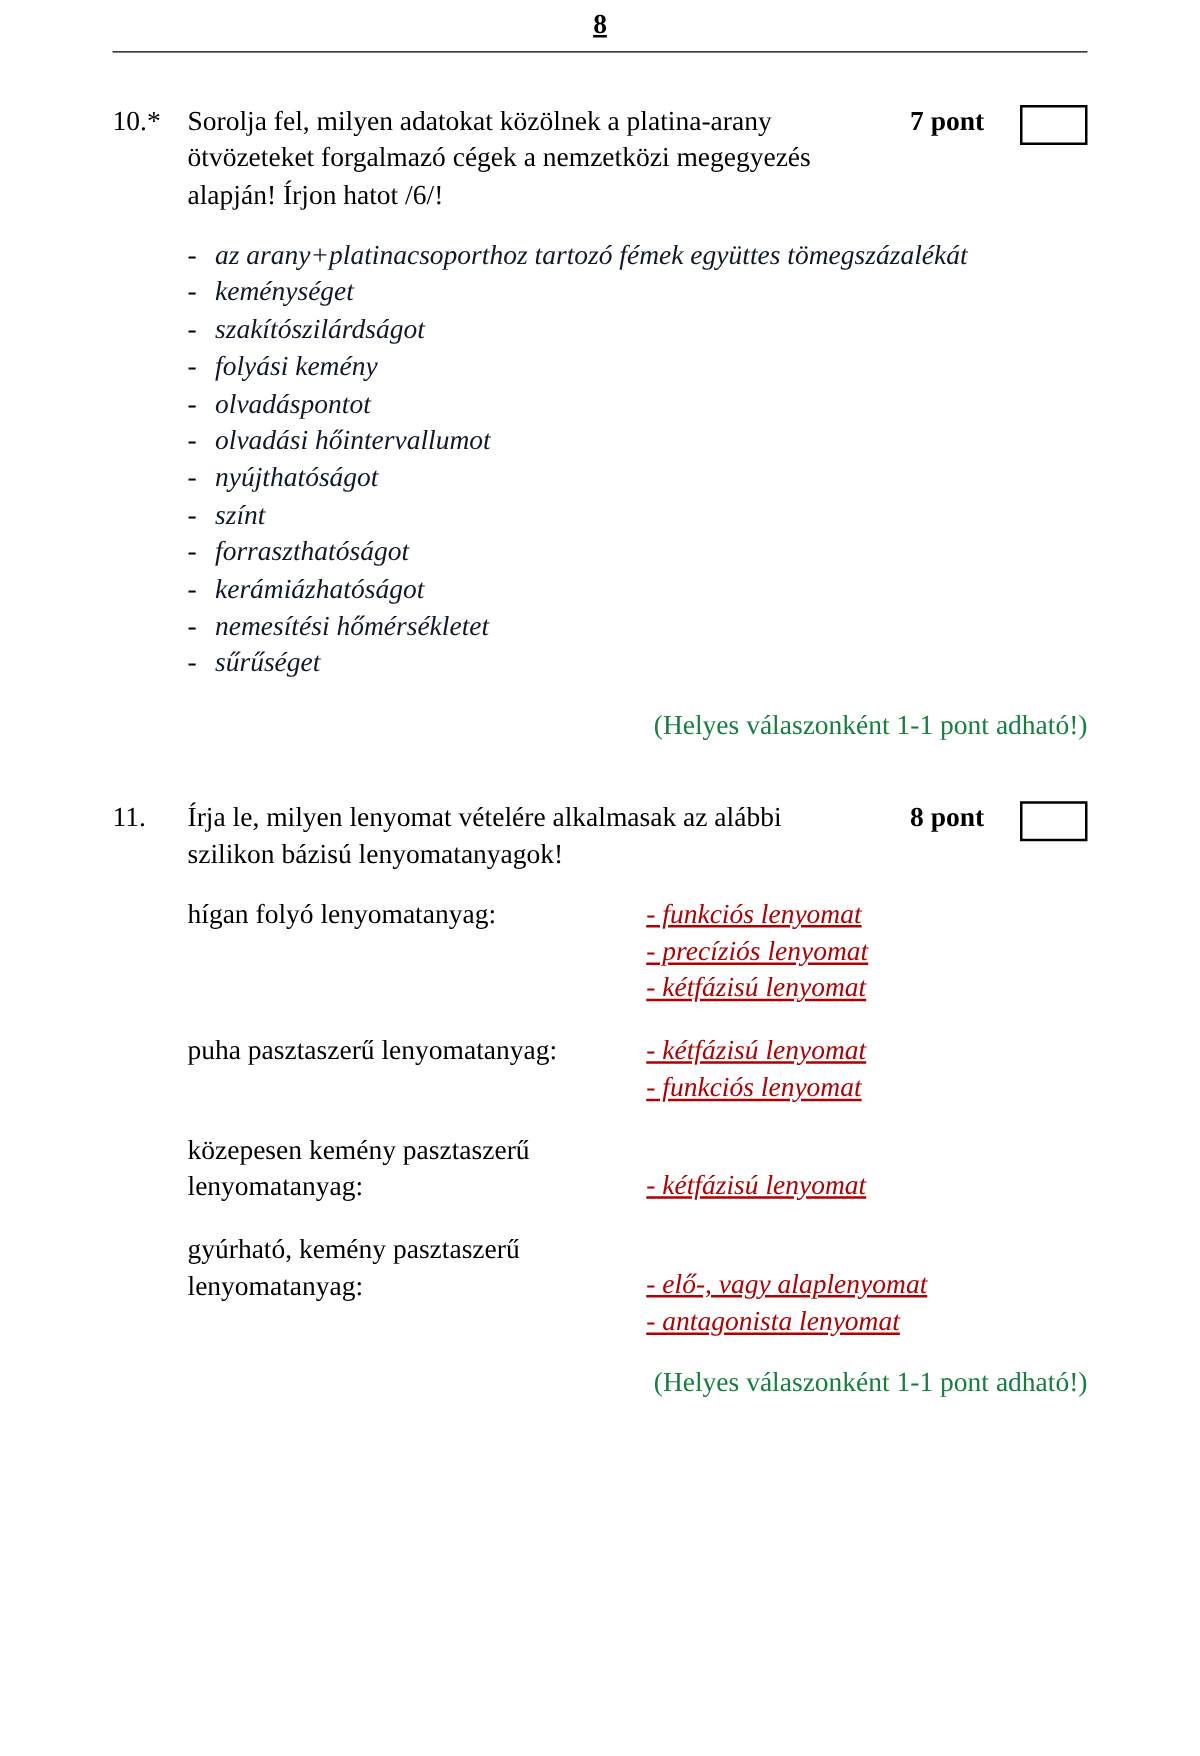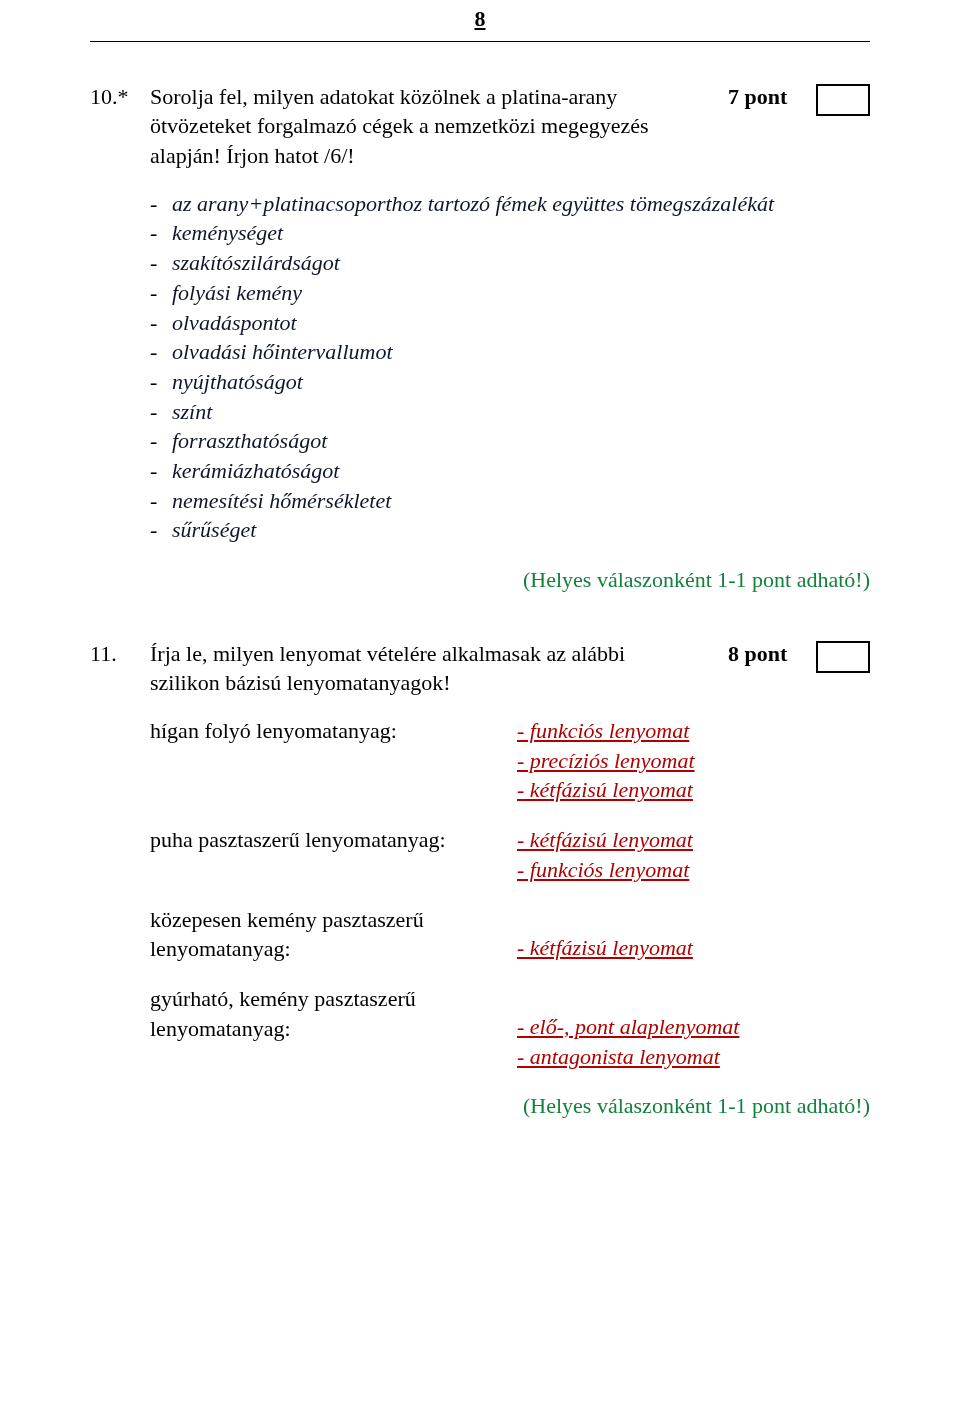--- a/index.html
+++ b/index.html
@@ -192,21 +192,21 @@
           <div>- kétfázisú  lenyomat</div>
         </div>
       </div>
 
       <div class="pair-row">
         <div class="pair-label">
           <span>gyúrható, kemény pasztaszerű</span><br>
           <span>lenyomatanyag:</span>
         </div>
         <div class="pair-vals" style="padding-top:28px;">
-          <div>- elő-, pont alaplenyomat</div>
+          <div>- elő-, vagy alaplenyomat</div>
           <div>- antagonista lenyomat</div>
         </div>
       </div>
 
     </div>
 
     <div class="scoring scoring-bottom">(Helyes válaszonként 1-1 pont adható!)</div>
   </div>
 
 </div>

